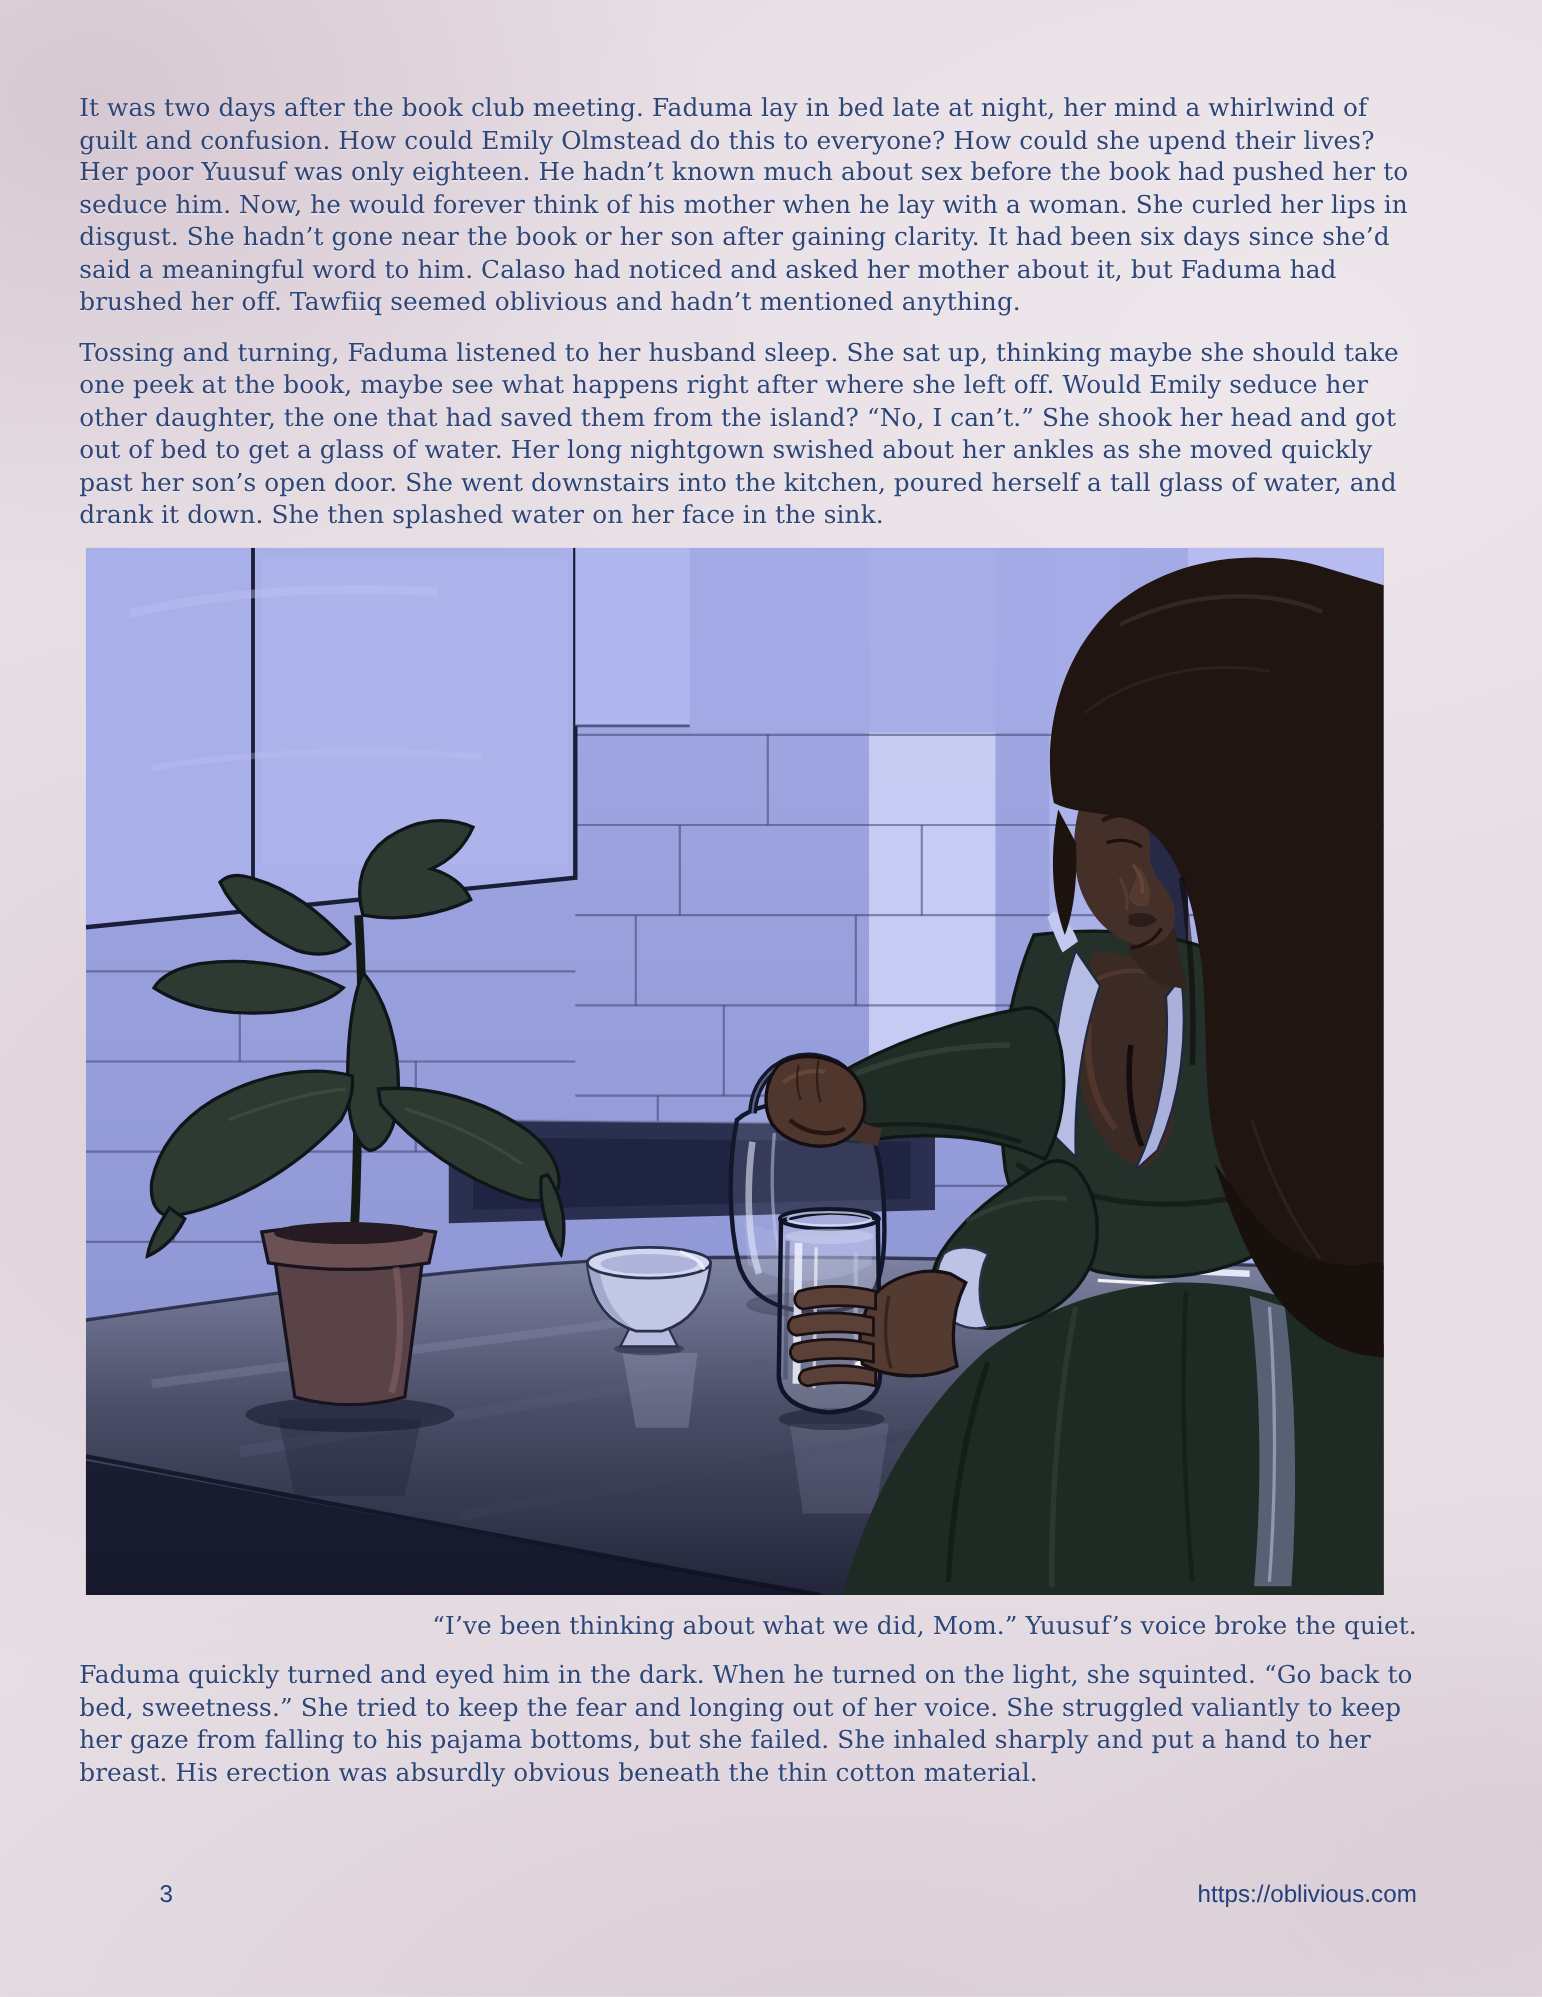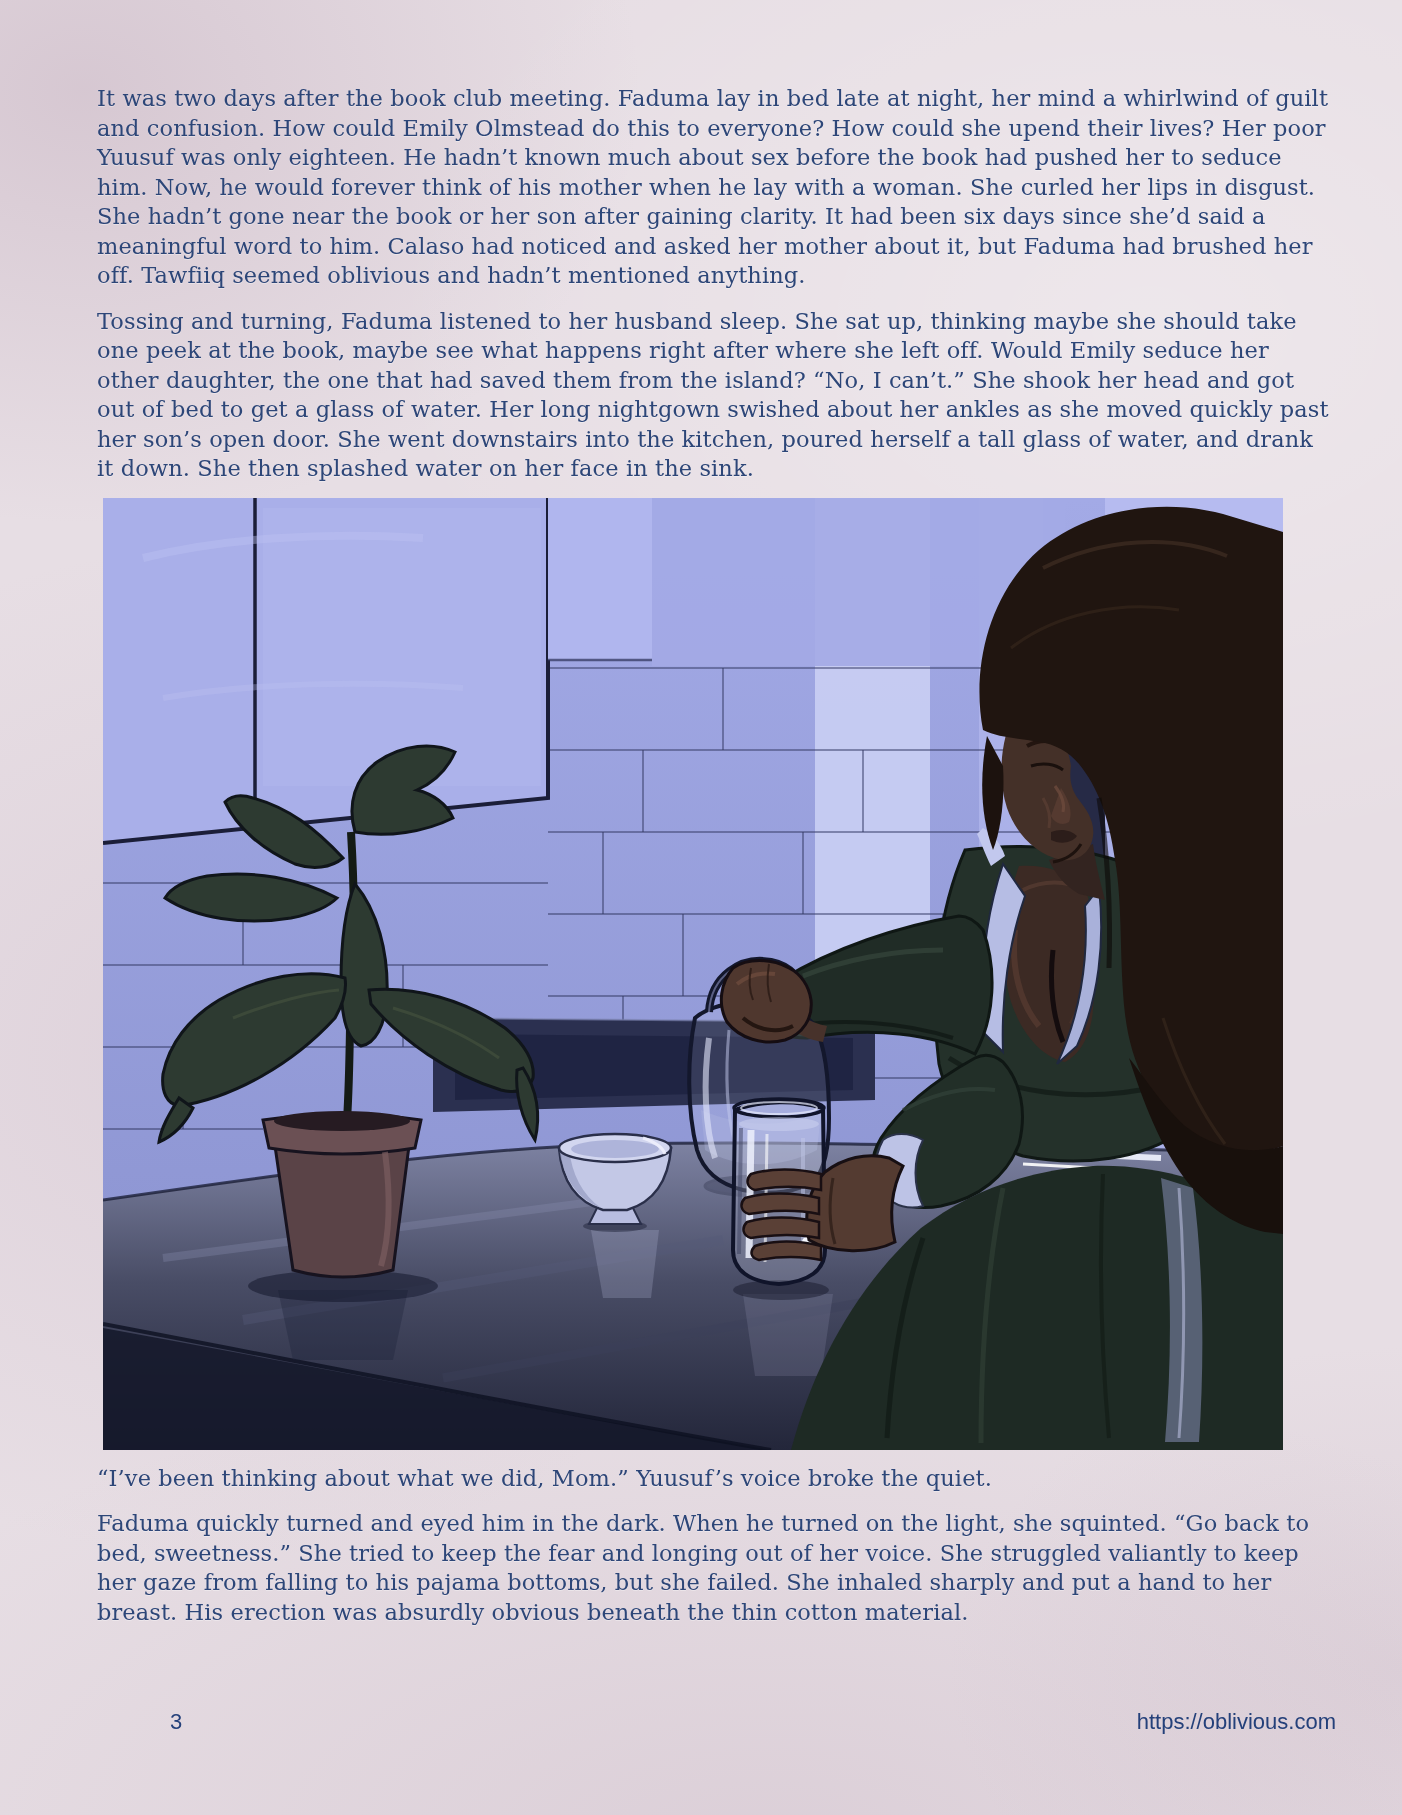--- a/index.html
+++ b/index.html
@@ -9,35 +9,34 @@
       radial-gradient(900px 700px at 6% 5%, rgba(176,148,168,0.30), transparent 62%),
       radial-gradient(1300px 900px at 82% 18%, rgba(255,255,255,0.28), transparent 60%),
       radial-gradient(1000px 850px at 16% 58%, rgba(188,162,182,0.20), transparent 60%),
       radial-gradient(1500px 700px at 55% 102%, rgba(182,158,176,0.24), transparent 70%),
       radial-gradient(700px 500px at 100% 92%, rgba(190,168,184,0.22), transparent 65%),
       var(--color-page-bg, #e7dee4);
     font-family:"DejaVu Serif","Liberation Serif",serif;
   }
   .content{
     position:absolute;inset:0;
-    padding:84px 66px 0 72px;
+    padding:84px 114px 0 72px;
     color:var(--color-text, #2d4678);
-    margin-left:25px;
   }
   .para{
     margin:0;
     font-size:22.5px;
     line-height:29.5px;
     letter-spacing:0.1px;
     text-shadow:0 1px 0 rgba(255,255,255,0.35);
   }
   .para + .para{margin-top:16px;}
   figure{margin:14px 0 0 6px;width:1180px;height:952px;display:block;}
   figure svg{display:block;width:1180px;height:952px;}
-  .caption{margin-top:14px;}
+  .caption{margin-top:14px;text-align:right;}
   .after-figure{margin-top:18px;}
   .footer{
     display:flex;justify-content:space-between;align-items:baseline;
     margin-top:82px;
     font-family:"Liberation Sans","DejaVu Sans",sans-serif;
     font-size:22px;
     color:var(--color-footer-text, #24407a);
   }
   .pageno{margin-left:73px;}
   .siteurl{color:var(--color-footer-text, #24407a);text-decoration:none;}

